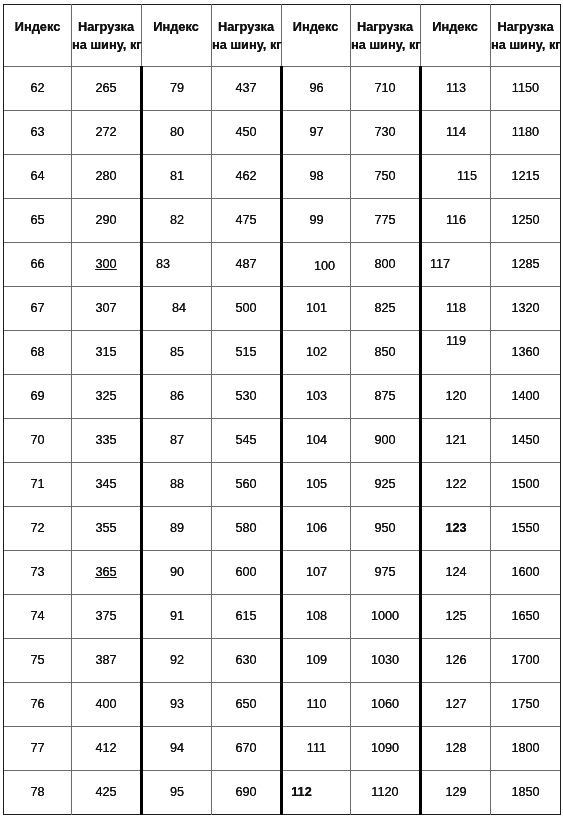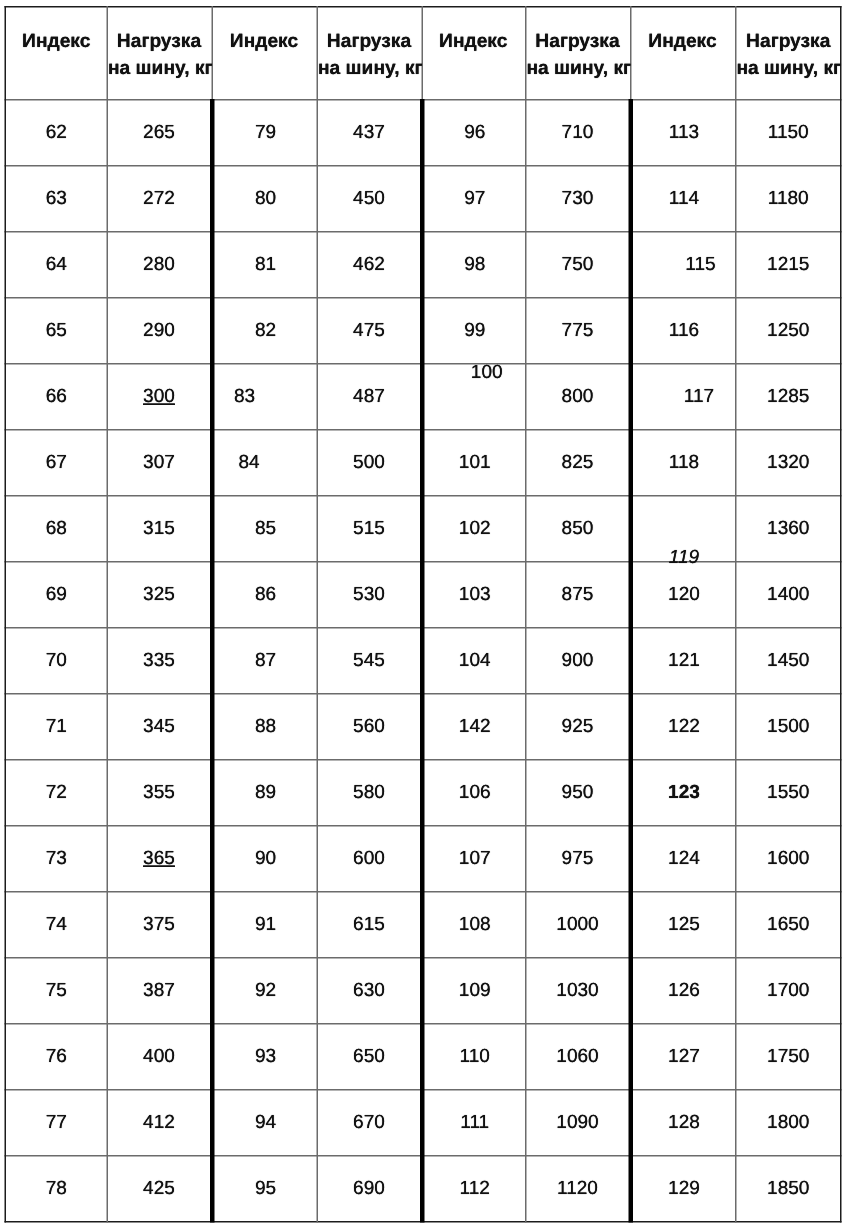--- a/index.html
+++ b/index.html
@@ -217,41 +217,41 @@
         </div>
         <div class="cell body" style="left: 72px; top: 243px; width: 68px; height: 43px; text-decoration: underline;">
           <span class="l1">300</span>
         </div>
         <div class="cell body" style="left: 129px; top: 243px; width: 68px; height: 43px;">
           <span class="l1">83</span>
         </div>
         <div class="cell body" style="left: 212px; top: 243px; width: 68px; height: 43px;">
           <span class="l1">487</span>
         </div>
-        <div class="cell body" style="left: 283px; top: 227px; width: 67px; height: 43px; padding-left: 16px;">
+        <div class="cell body" style="left: 283px; top: 245px; width: 67px; height: 43px; padding-left: 16px;">
           <span class="l1">100</span>
         </div>
         <div class="cell body" style="left: 351px; top: 243px; width: 68px; height: 43px;">
           <span class="l1">800</span>
         </div>
-        <div class="cell body" style="left: 432px; top: 243px; width: 68px; height: 43px;">
+        <div class="cell body" style="left: 406px; top: 243px; width: 68px; height: 43px;">
           <span class="l1">117</span>
         </div>
         <div class="cell body" style="left: 491px; top: 243px; width: 69px; height: 43px;">
           <span class="l1">1285</span>
         </div>
       </div>
       <div class="row">
         <div class="cell body" style="left: 4px; top: 287px; width: 67px; height: 43px;">
           <span class="l1">67</span>
         </div>
         <div class="cell body" style="left: 72px; top: 287px; width: 68px; height: 43px;">
           <span class="l1">307</span>
         </div>
-        <div class="cell body" style="left: 132px; top: 287px; width: 68px; height: 43px;">
+        <div class="cell body" style="left: 145px; top: 287px; width: 68px; height: 43px;">
           <span class="l1">84</span>
         </div>
         <div class="cell body" style="left: 212px; top: 287px; width: 68px; height: 43px;">
           <span class="l1">500</span>
         </div>
         <div class="cell body" style="left: 283px; top: 287px; width: 67px; height: 43px;">
           <span class="l1">101</span>
         </div>
         <div class="cell body" style="left: 351px; top: 287px; width: 68px; height: 43px;">
           <span class="l1">825</span>
@@ -275,21 +275,21 @@
         </div>
         <div class="cell body" style="left: 212px; top: 331px; width: 68px; height: 43px;">
           <span class="l1">515</span>
         </div>
         <div class="cell body" style="left: 283px; top: 331px; width: 67px; height: 43px;">
           <span class="l1">102</span>
         </div>
         <div class="cell body" style="left: 351px; top: 331px; width: 68px; height: 43px;">
           <span class="l1">850</span>
         </div>
-        <div class="cell body" style="left: 422px; top: 350px; width: 68px; height: 43px; font-style: italic;">
+        <div class="cell body" style="left: 422px; top: 320px; width: 68px; height: 43px;">
           <span class="l1">119</span>
         </div>
         <div class="cell body" style="left: 491px; top: 331px; width: 69px; height: 43px;">
           <span class="l1">1360</span>
         </div>
       </div>
       <div class="row">
         <div class="cell body" style="left: 4px; top: 375px; width: 67px; height: 43px;">
           <span class="l1">69</span>
         </div>
@@ -348,21 +348,21 @@
         <div class="cell body" style="left: 72px; top: 463px; width: 68px; height: 43px;">
           <span class="l1">345</span>
         </div>
         <div class="cell body" style="left: 143px; top: 463px; width: 68px; height: 43px;">
           <span class="l1">88</span>
         </div>
         <div class="cell body" style="left: 212px; top: 463px; width: 68px; height: 43px;">
           <span class="l1">560</span>
         </div>
         <div class="cell body" style="left: 283px; top: 463px; width: 67px; height: 43px;">
-          <span class="l1">142</span>
+          <span class="l1">105</span>
         </div>
         <div class="cell body" style="left: 351px; top: 463px; width: 68px; height: 43px;">
           <span class="l1">925</span>
         </div>
         <div class="cell body" style="left: 422px; top: 463px; width: 68px; height: 43px;">
           <span class="l1">122</span>
         </div>
         <div class="cell body" style="left: 491px; top: 463px; width: 69px; height: 43px;">
           <span class="l1">1500</span>
         </div>
@@ -529,21 +529,21 @@
         </div>
         <div class="cell body" style="left: 72px; top: 771px; width: 68px; height: 43px;">
           <span class="l1">425</span>
         </div>
         <div class="cell body" style="left: 143px; top: 771px; width: 68px; height: 43px;">
           <span class="l1">95</span>
         </div>
         <div class="cell body" style="left: 212px; top: 771px; width: 68px; height: 43px;">
           <span class="l1">690</span>
         </div>
-        <div class="cell body" style="left: 283px; top: 771px; width: 67px; height: 43px;">
+        <div class="cell body" style="left: 268px; top: 771px; width: 67px; height: 43px; font-weight: bold;">
           <span class="l1">112</span>
         </div>
         <div class="cell body" style="left: 351px; top: 771px; width: 68px; height: 43px;">
           <span class="l1">1120</span>
         </div>
         <div class="cell body" style="left: 422px; top: 771px; width: 68px; height: 43px;">
           <span class="l1">129</span>
         </div>
         <div class="cell body" style="left: 491px; top: 771px; width: 69px; height: 43px;">
           <span class="l1">1850</span>

